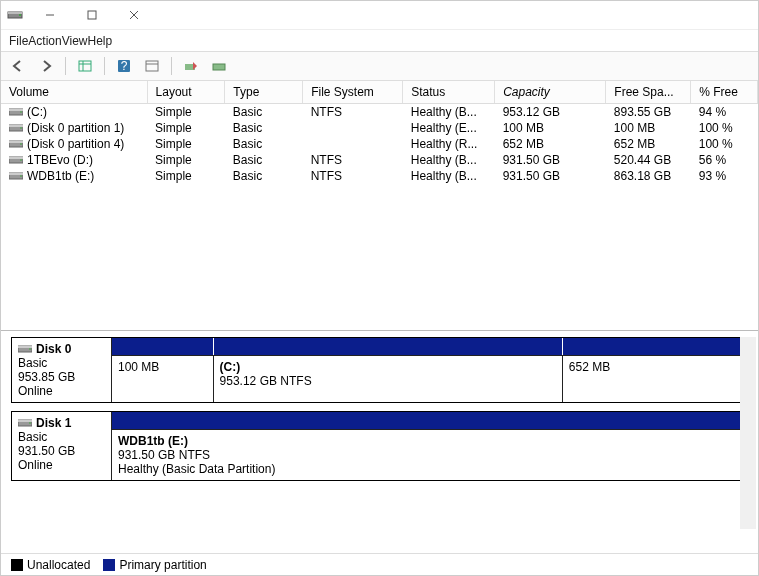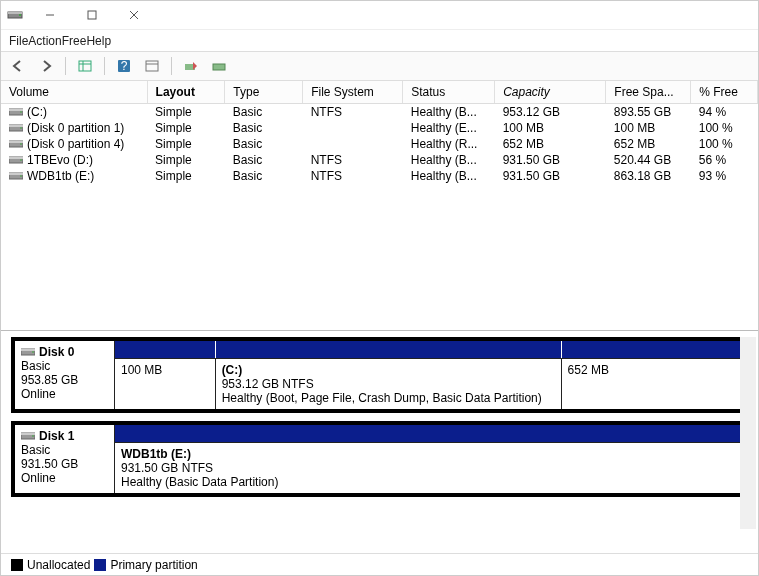--- a/index.html
+++ b/index.html
@@ -15,31 +15,31 @@
 .toolbar .sep { width: 1px; height: 18px; background: #ccc; margin: 0 2px; }
 .toolbar .tbtn { width: 22px; height: 22px; display: flex; align-items: center; justify-content: center; border: 1px solid transparent; }
 .toolbar .tbtn svg { width: 16px; height: 16px; }
 .listpane { height: 250px; overflow: auto; border-bottom: 1px solid #bbb; }
 table { width: 100%; border-collapse: collapse; }
 thead th { text-align: left; font-weight: 400; padding: 4px 8px; border-right: 1px solid #e0e0e0; border-bottom: 1px solid #ddd; background: #fcfcfc; position: sticky; top: 0; white-space: nowrap; overflow: hidden; text-overflow: ellipsis; }
 tbody td { padding: 1px 8px; white-space: nowrap; overflow: hidden; text-overflow: ellipsis; }
 tbody td:first-child { display: flex; align-items: center; gap: 4px; padding-left: 8px; }
 .vicon { width: 14px; height: 10px; }
 .graphpane { flex: 1; padding: 6px 10px 2px 10px; overflow: hidden; position: relative; }
-.diskrow { display: flex; margin-bottom: 8px; border: 4px solid #000000; }
+.diskrow { display: flex; margin-bottom: 8px; border: 1px solid #000000; }
 .diskhdr { width: 100px; border-right: 1px solid #222; padding: 4px 6px; }
 .diskhdr .dname { font-weight: bold; display: flex; align-items: center; gap: 4px; }
 .parts { flex: 1; display: flex; flex-direction: column; }
 .partbar { height: 18px; background: #0b1e8c; border-bottom: 1px solid #222; display: flex; }
 .partbar .seg { border-right: 1px solid #fff; }
 .partbody { flex: 1; display: flex; }
 .partcell { border-right: 1px solid #222; padding: 4px 6px; }
 .partcell:last-child { border-right: none; }
 .scrollstub { position: absolute; right: 2px; top: 6px; width: 16px; height: calc(100% - 30px); background: #f0f0f0; }
-.legend { height: 22px; border-top: 1px solid #ddd; display: flex; align-items: center; padding: 0 10px; gap: 4px; }
+.legend { height: 22px; border-top: 1px solid #ddd; display: flex; align-items: center; padding: 0 10px; gap: 13px; }
 .legend .sw { width: 12px; height: 12px; display: inline-block; margin-right: 4px; }
 .legend .item { display: flex; align-items: center; }
 </style>
 </head>
 <body>
 
 <div class="titlebar">
   <svg class="icon" viewBox="0 0 16 16">
       <rect x="1" y="5" width="14" height="6" fill="#888" stroke="#555"></rect>
       <rect x="1" y="5" width="14" height="2" fill="#bbb"></rect>
@@ -61,21 +61,21 @@
           <line x1="1" y1="1" x2="9" y2="9" stroke="#555"></line>
           <line x1="9" y1="1" x2="1" y2="9" stroke="#555"></line>
         </svg>
       </div>
   </div>
 </div>
 
 <div class="menubar">
   <span>File</span>
   <span>Action</span>
-  <span>Free</span>
+  <span>View</span>
   <span>Help</span>
 </div>
 
 <div class="toolbar">
   <div class="tbtn">
       <svg viewBox="0 0 16 16">
         <path d="M10 3 L4 8 L10 13" fill="none" stroke="#555" stroke-width="2"></path>
       </svg>
     </div>
   <div class="tbtn">
@@ -116,21 +116,21 @@
         <rect x="2" y="6" width="12" height="6" fill="#8b8" stroke="#585"></rect>
       </svg>
     </div>
 </div>
 
 <div class="listpane">
   <table>
     <thead>
         <tr id="hdr-row">
           <th style="width: 130px;">Volume</th>
-          <th style="width: 70px; font-weight: bold;">Layout</th>
+          <th style="width: 70px;">Layout</th>
           <th style="width: 70px;">Type</th>
           <th style="width: 90px;">File System</th>
           <th style="width: 70px;">Status</th>
           <th style="width: 100px; font-style: italic;">Capacity</th>
           <th style="width: 60px;">Free Spa...</th>
           <th style="width: 60px;">% Free</th>
         </tr>
       </thead>
     <tbody id="vol-body">
         <tr>
@@ -244,21 +244,20 @@
             <div class="seg" style="width: 55%;"></div>
             <div class="seg" style="width: 29%;"></div>
           </div>
           <div class="partbody">
             <div class="partcell" style="width: 16%;">
               <div style="font-weight: normal;">100 MB</div>
             </div>
             <div class="partcell" style="width: 55%;">
               <div style="font-weight: bold;">(C:)</div>
               <div>953.12 GB NTFS</div>
-              <div>Healthy (Boot, Page File, Crash Dump, Basic Data Partition)</div>
             </div>
             <div class="partcell" style="width: 29%;">
               <div style="font-weight: normal;">652 MB</div>
             </div>
           </div>
         </div>
       </div>
       <div class="diskrow">
         <div class="diskhdr">
           <div class="dname">

